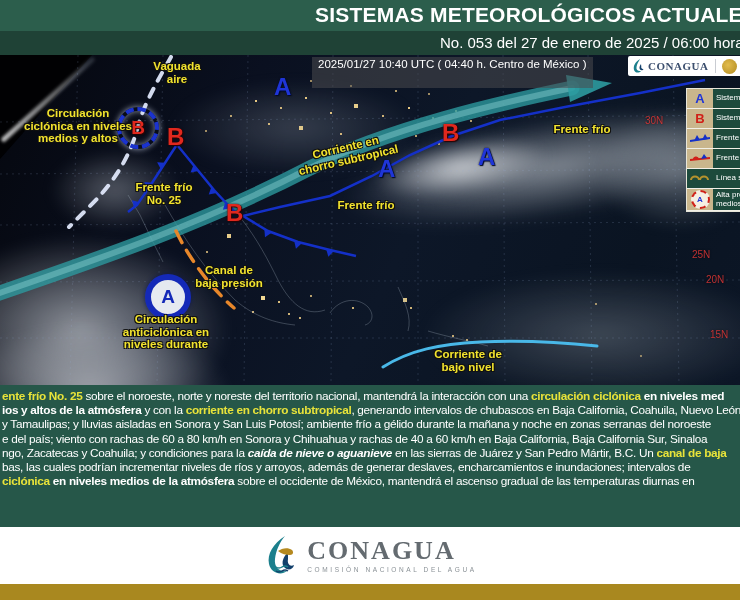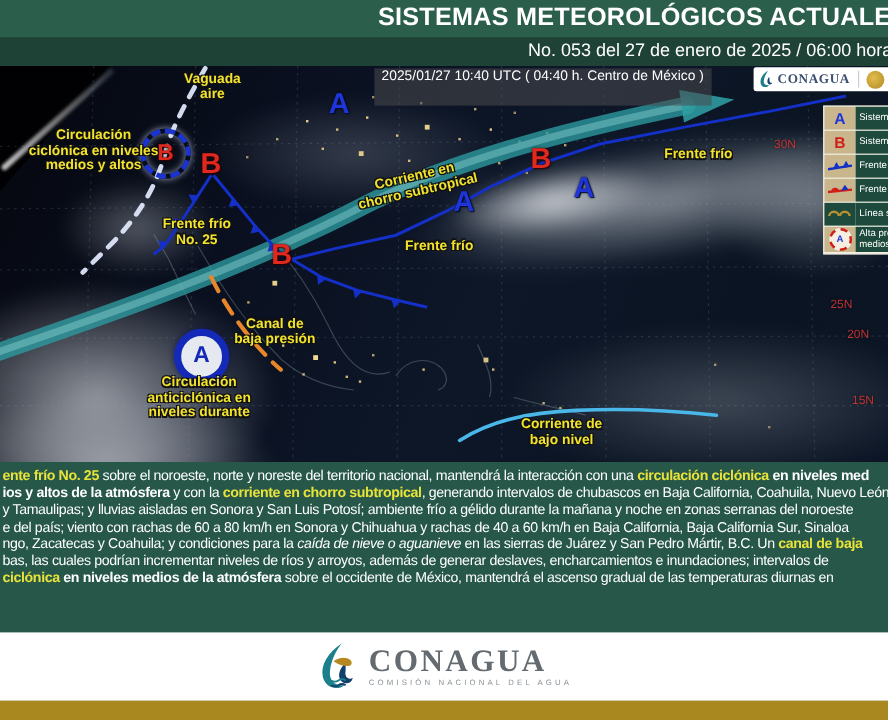--- a/index.html
+++ b/index.html
@@ -82,21 +82,21 @@
   .lsym .lb{color:#d02018;font-size:13px;font-weight:bold;}
   .dashcirc{width:15px;height:15px;border:2px dashed #d02018;border-radius:50%;display:flex;align-items:center;justify-content:center;
             color:#1f35d8;font-size:8px;font-weight:bold;background:#f5efe2;}
 
   
   #forecast{left:0;top:385px;width:636px;height:142px;background:#265749;color:#fff;
             font-size:11.8px;letter-spacing:-.3px;padding:4px 0 12px 2px;box-sizing:border-box;}
   .fl{white-space:nowrap;line-height:14.2px;}
   .s-n{}
   .s-b{font-weight:bold;}
-  .s-bi{font-weight:normal;font-style:italic;}
+  .s-bi{font-weight:bold;font-style:italic;}
   .s-y{font-weight:bold;color:#e8e33a;}
 
   
   #footer{left:0;top:527px;width:740px;height:57px;background:#fff;display:flex;align-items:center;justify-content:center;gap:8px;}
   #fwrap{display:flex;align-items:center;gap:8px;}
   #fword .brand{color:#646b70;font-family:"Liberation Serif",serif;font-weight:bold;font-size:26px;letter-spacing:2px;line-height:26px;}
   #fword .tag{color:#8a9196;font-size:6.5px;letter-spacing:2.6px;margin-top:2px;}
   #goldband{left:0;top:584px;width:740px;height:16px;background:#a9881f;}
 </style>
 </head>

